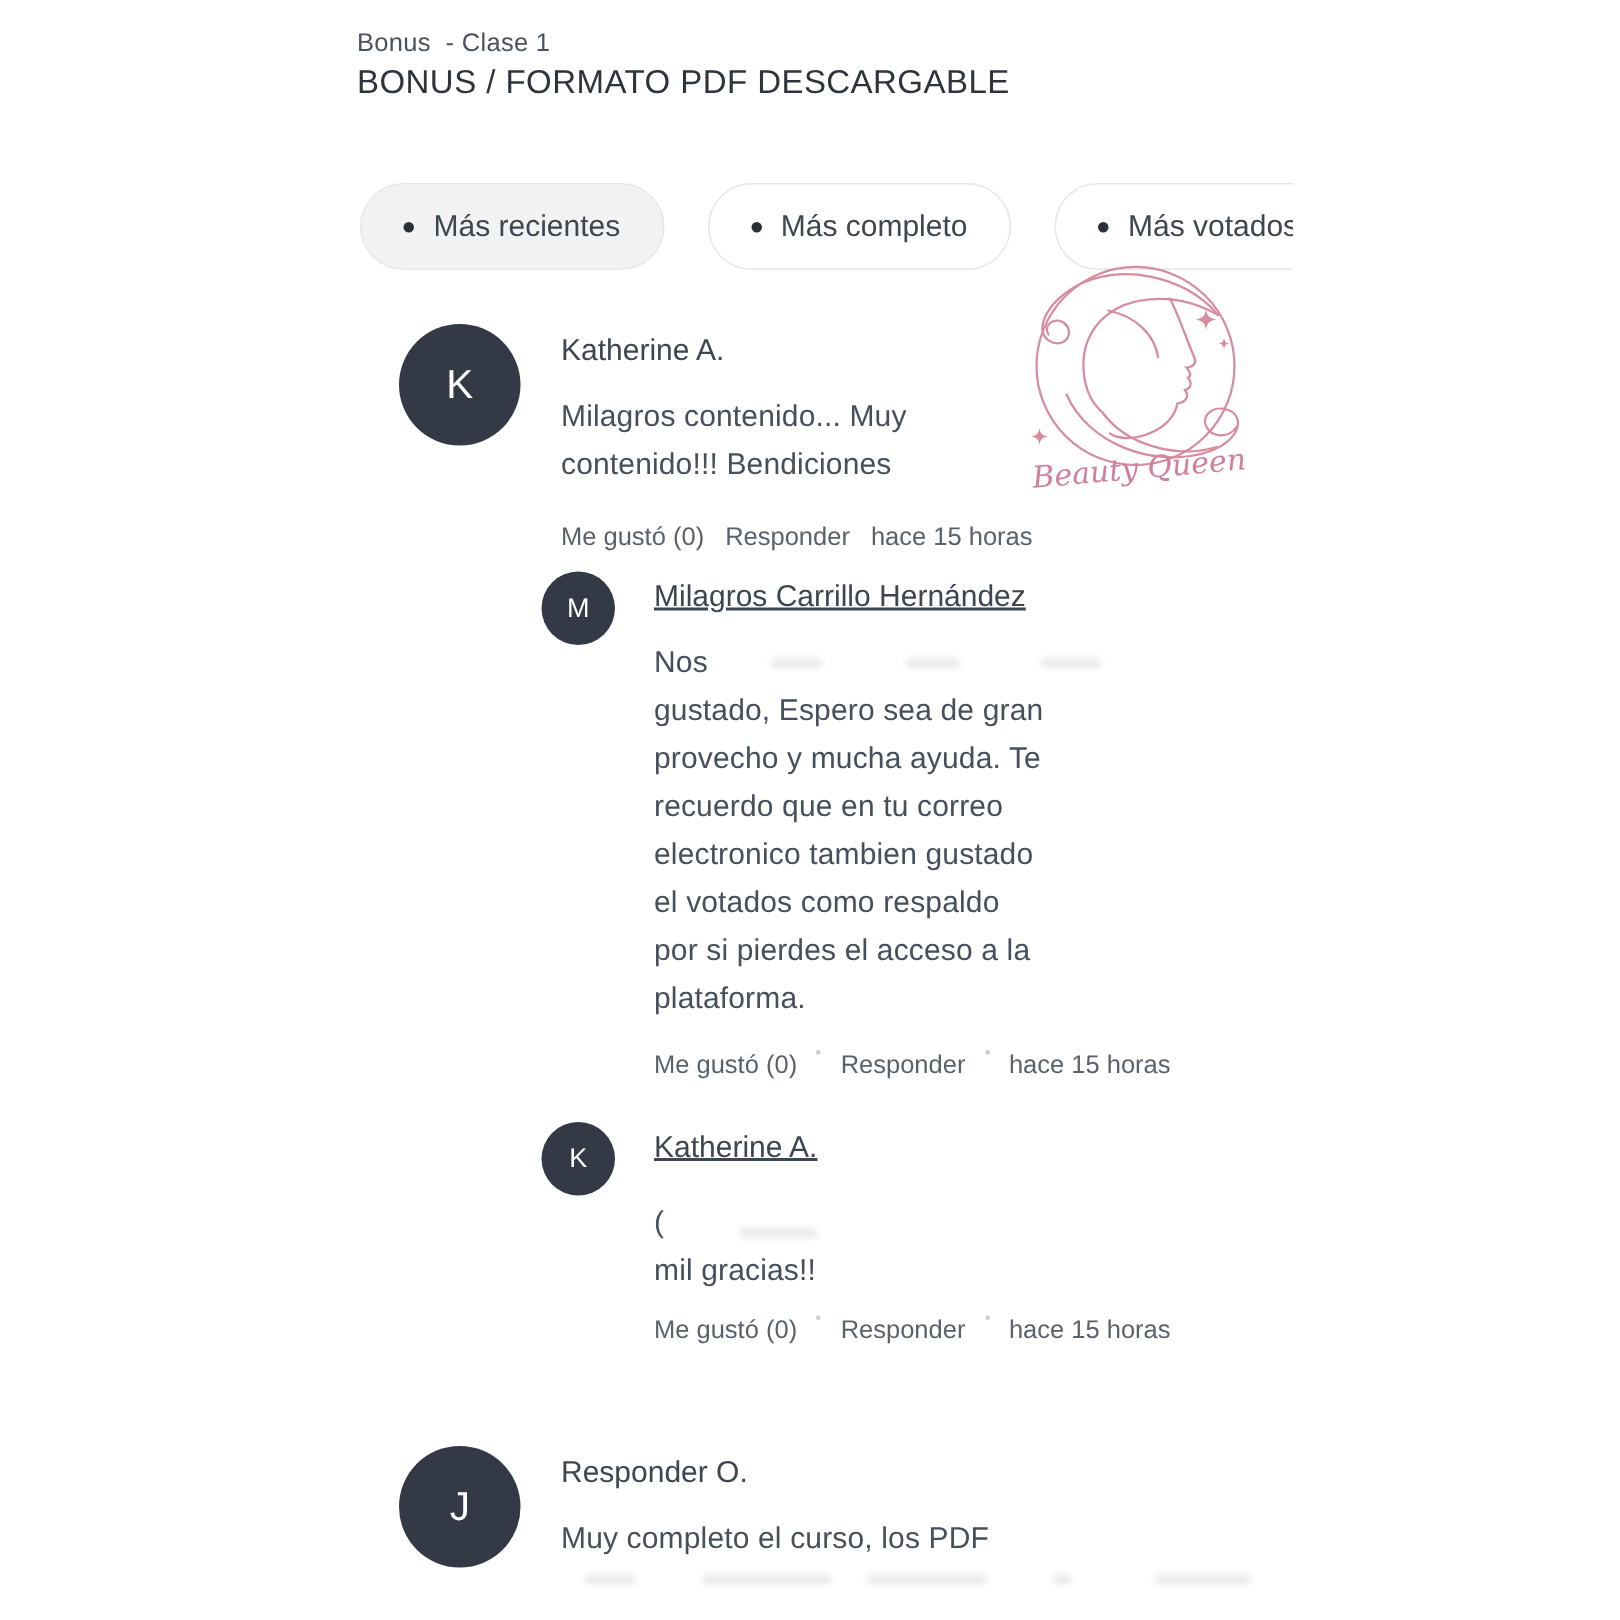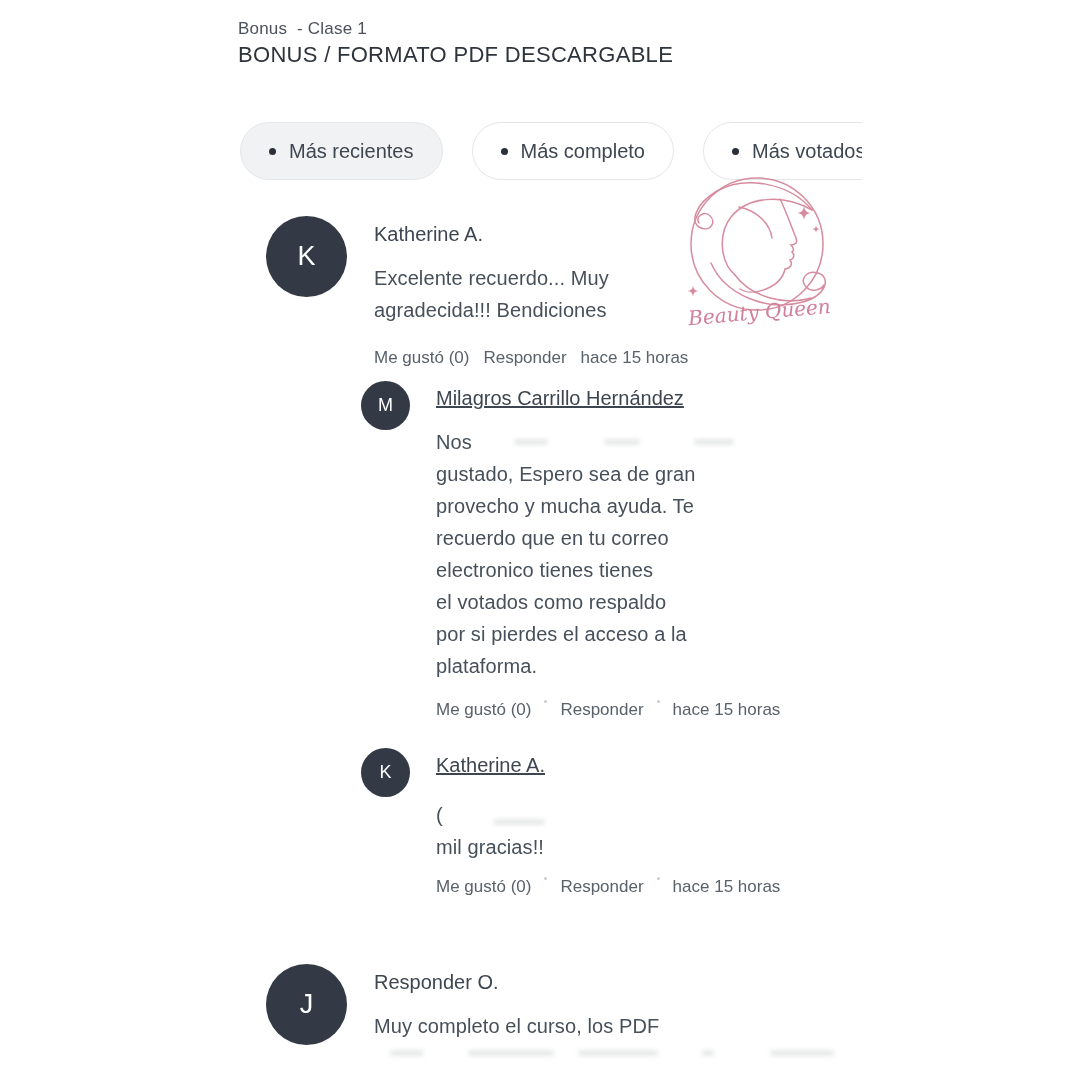--- a/index.html
+++ b/index.html
@@ -110,22 +110,22 @@
 
   <div class="comments">
 
     <div class="comment top">
       <div class="avatar lg">
         <span>K</span>
       </div>
       <div class="content">
         <div class="author">Katherine A.</div>
         <div class="body">
-          <div class="line">Excelente recuerdo... Muy</div>
-          <div class="line">agradecida!!! Bendiciones</div>
+          <div class="line">Milagros contenido... Muy</div>
+          <div class="line">contenido!!! Bendiciones</div>
         </div>
         <div class="actions">
           <span class="link">Me gustó (0)</span>
           <span class="link">Responder</span>
           <span class="time">hace 15 horas</span>
         </div>
       </div>
     </div>
 
     <div class="replies">
@@ -139,21 +139,21 @@
           <div class="body">
             <div class="line smudge-line">
               <span>Nos</span>
               <span class="smudge" style="width:34px;margin-left:42px"></span>
               <span class="smudge" style="width:36px;margin-left:56px"></span>
               <span class="smudge" style="width:40px;margin-left:54px"></span>
             </div>
             <div class="line">gustado, Espero sea de gran</div>
             <div class="line">provecho y mucha ayuda. Te</div>
             <div class="line">recuerdo que en tu correo</div>
-            <div class="line">electronico tienes tienes</div>
+            <div class="line">electronico tambien gustado</div>
             <div class="line">el votados como respaldo</div>
             <div class="line">por si pierdes el acceso a la</div>
             <div class="line">plataforma.</div>
           </div>
           <div class="actions">
             <span class="link">Me gustó (0)</span>
             <span class="sep"></span>
             <span class="link">Responder</span>
             <span class="sep"></span>
             <span class="time">hace 15 horas</span>

